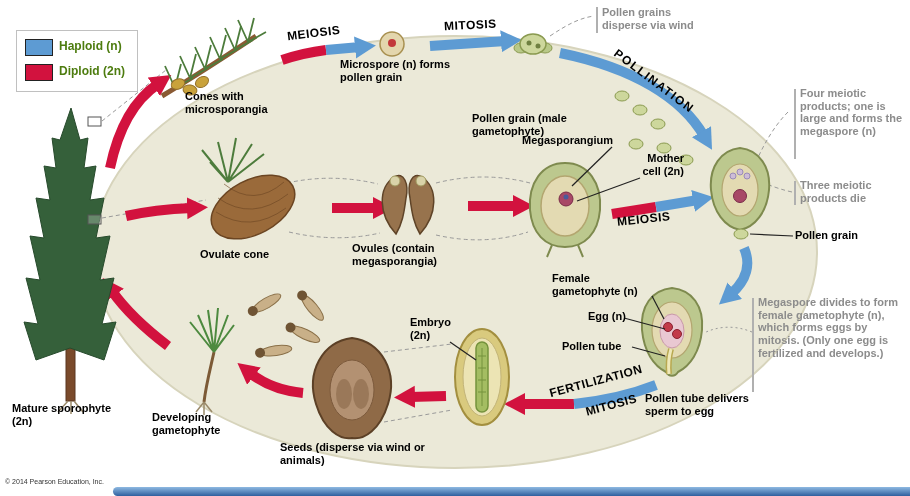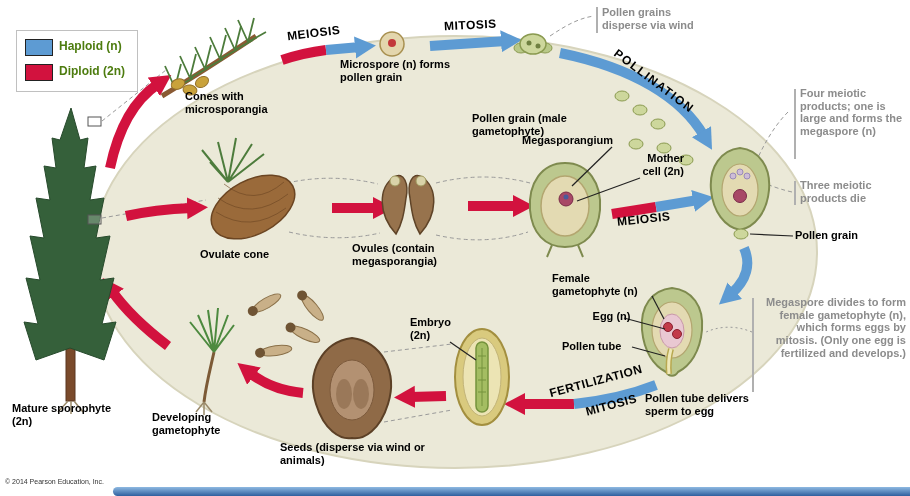--- a/index.html
+++ b/index.html
@@ -241,29 +241,29 @@
 
   <div class="lbl center" style="left:185px;top:90px;width:130px;">Cones with microsporangia</div>
   <div class="lbl center" style="left:340px;top:58px;width:115px;">Microspore (n) forms pollen grain</div>
   <div class="lbl center" style="left:472px;top:64px;width:122px;margin-top:48px;">Pollen grain (male gametophyte)</div>
   <div class="lbl" style="left:522px;top:134px;width:110px;">Megasporangium</div>
   <div class="lbl" style="left:626px;top:152px;width:58px;text-align:right;">Mother cell (2n)</div>
   <div class="lbl" style="left:795px;top:229px;width:90px;">Pollen grain</div>
   <div class="lbl center" style="left:200px;top:248px;width:110px;">Ovulate cone</div>
   <div class="lbl center" style="left:352px;top:242px;width:135px;">Ovules (contain megasporangia)</div>
   <div class="lbl center" style="left:552px;top:272px;width:100px;">Female gametophyte (n)</div>
-  <div class="lbl" style="left:588px;top:310px;width:47px;text-align:center;">Egg (n)</div>
+  <div class="lbl" style="left:588px;top:310px;width:47px;">Egg (n)</div>
   <div class="lbl" style="left:562px;top:340px;width:75px;">Pollen tube</div>
   <div class="lbl center" style="left:410px;top:316px;width:60px;">Embryo (2n)</div>
   <div class="lbl center" style="left:645px;top:392px;width:110px;">Pollen tube delivers sperm to egg</div>
   <div class="lbl center" style="left:280px;top:441px;width:165px;">Seeds (disperse via wind or animals)</div>
   <div class="lbl center" style="left:152px;top:411px;width:110px;">Developing gametophyte</div>
   <div class="lbl center" style="left:12px;top:402px;width:122px;">Mature sporophyte (2n)</div>
 
   <div class="lbl gray" style="left:602px;top:6px;width:115px;">Pollen grains disperse via wind</div>
   <div class="lbl gray" style="left:800px;top:87px;width:104px;">Four meiotic products; one is large and forms the megaspore (n)</div>
   <div class="lbl gray" style="left:800px;top:179px;width:95px;">Three meiotic products die</div>
-  <div class="lbl gray" style="left:758px;top:296px;width:148px;text-align:right;">Megaspore divides to form female gametophyte (n), which forms eggs by mitosis. (Only one egg is fertilized and develops.)</div>
+  <div class="lbl gray" style="left:758px;top:296px;width:148px;">Megaspore divides to form female gametophyte (n), which forms eggs by mitosis. (Only one egg is fertilized and develops.)</div>
 
   <div class="copyright">© 2014 Pearson Education, Inc.</div>
   <div class="footer-bar"></div>
 
 </div>
 
 </body></html>

